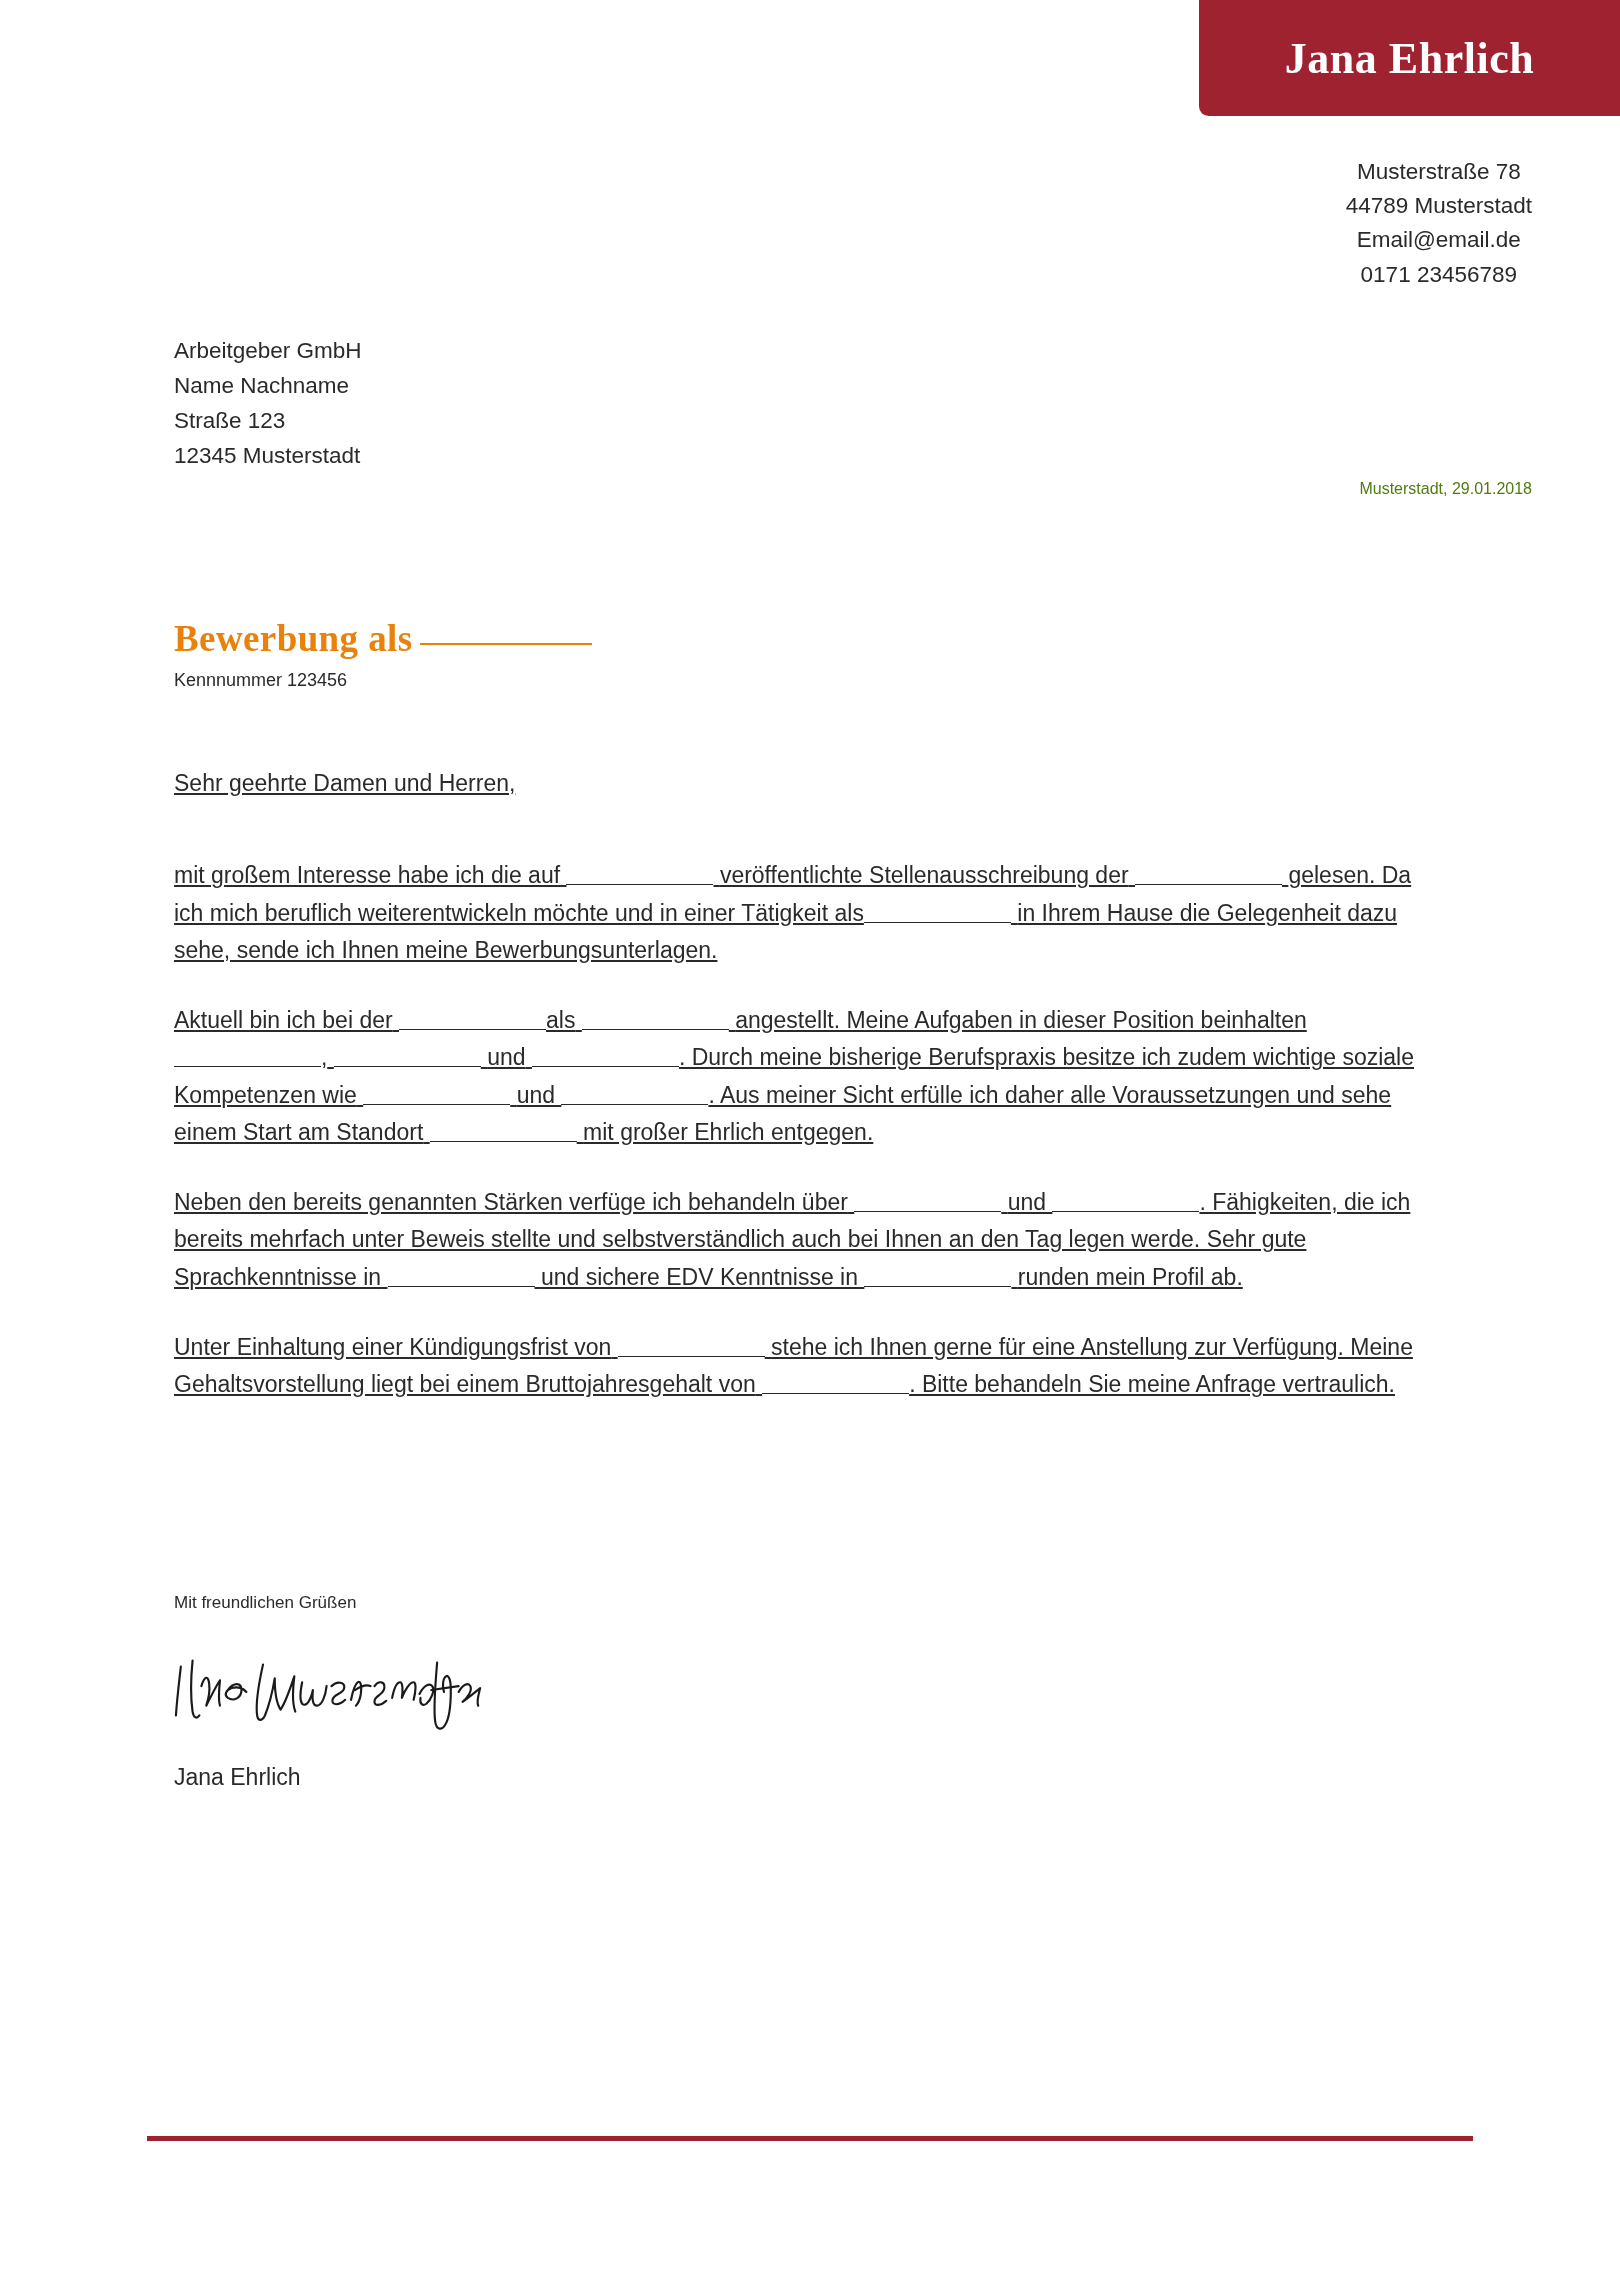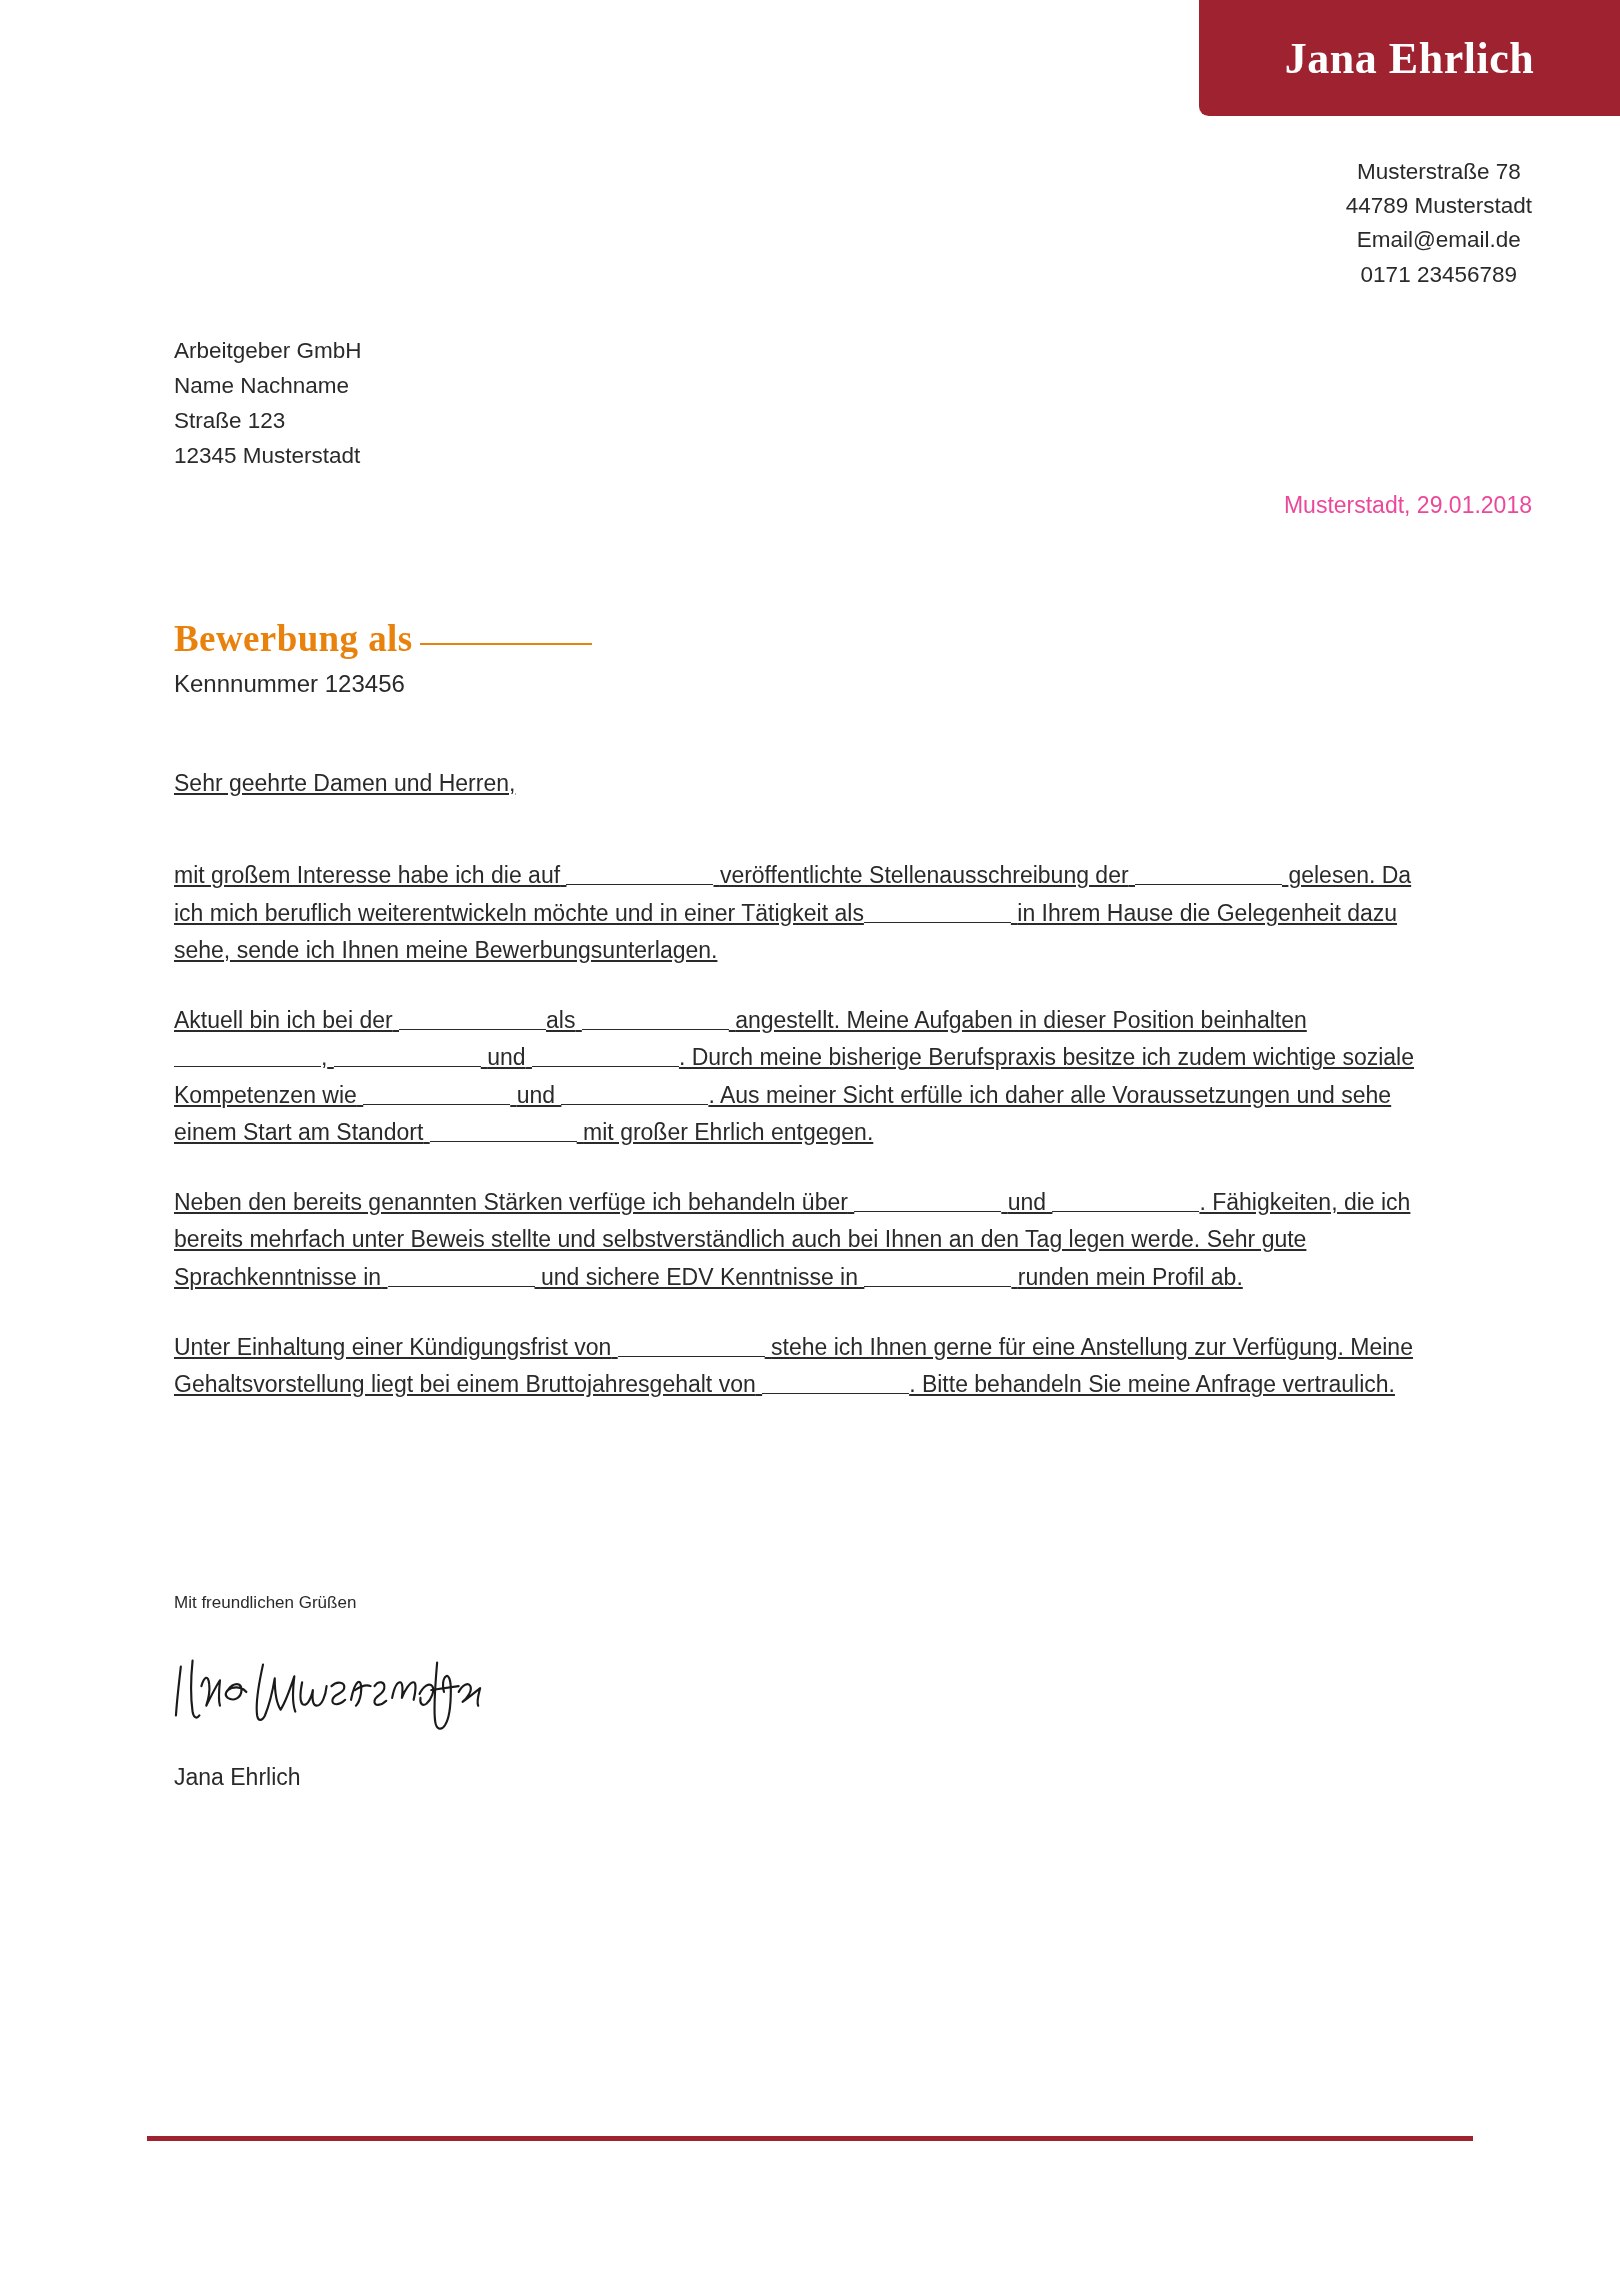--- a/index.html
+++ b/index.html
@@ -57,23 +57,22 @@
     font-size: 22.5px;
     line-height: 1.56;
     color: #2a2a2a;
   }
 
   
   .place-date {
     position: absolute;
     top: 480px;
     right: 88px;
-    font-size: 23px;
-    color: #ec4899;
-    margin-top: 12px;
+    font-size: 16px;
+    color: #4d7c0f;
   }
 
   
   .subject-wrap {
     position: absolute;
     top: 617px;
     left: 174px;
     width: 1274px;
   }
   .subject-title {
@@ -86,21 +85,21 @@
   }
   .subject-title .blank-line {
     display: inline-block;
     width: 172px;
     border-bottom: 2.9px solid #e8820c;
     vertical-align: 5.9px;
     margin-left: 7.8px;
   }
   .subject-sub {
     margin-top: 9.8px;
-    font-size: 24px;
+    font-size: 18px;
     color: #2a2a2a;
   }
 
   
   .letter-body {
     position: absolute;
     top: 765px;
     left: 174px;
     width: 1272px;
     font-size: 23px;

